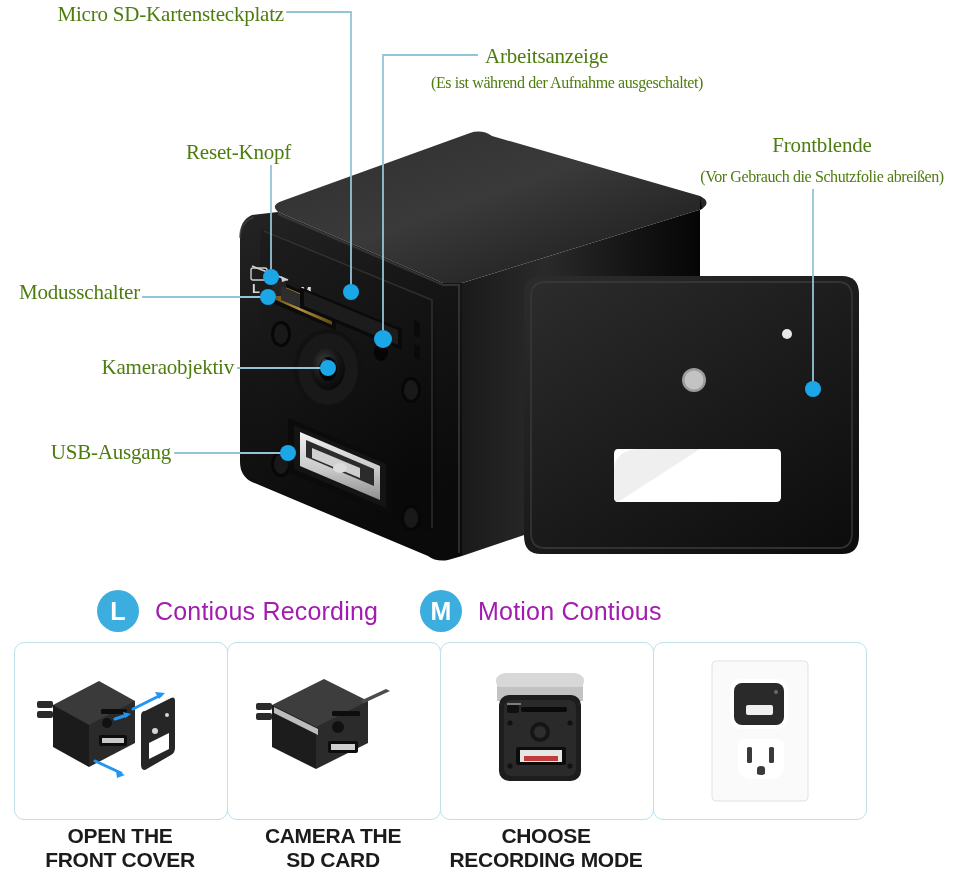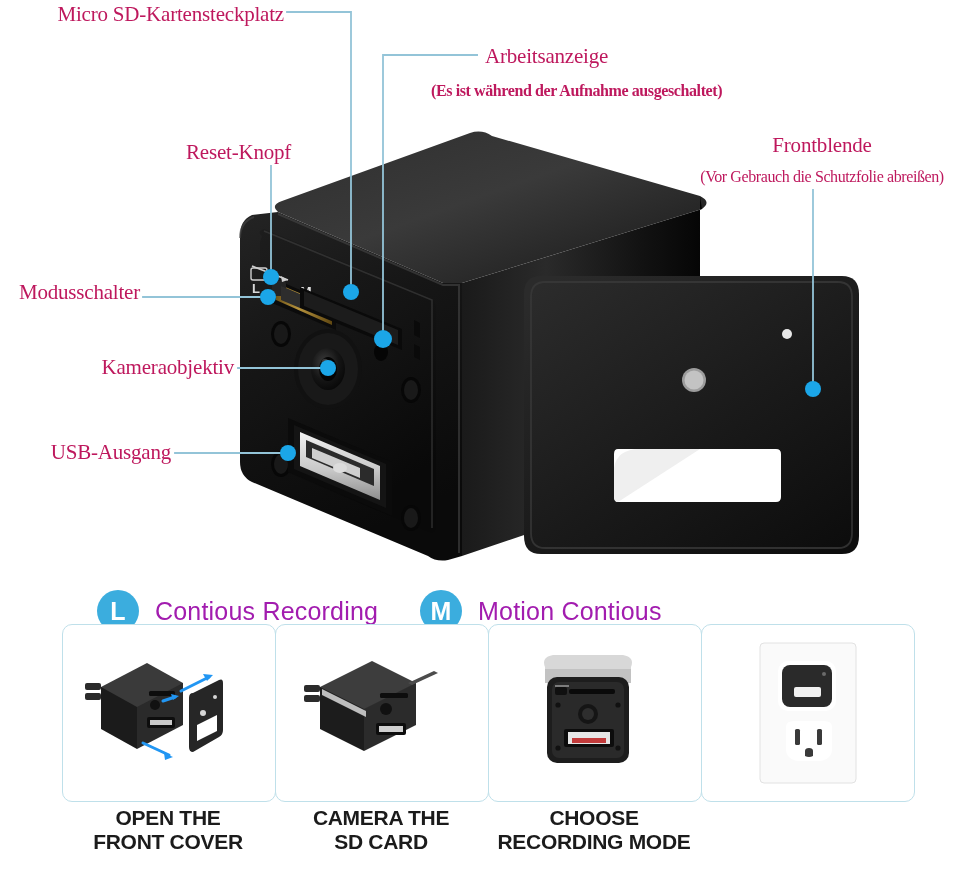--- a/index.html
+++ b/index.html
@@ -6,21 +6,21 @@
   body{
     width:960px;height:896px;
     background:#ffffff;
     font-family:"Liberation Serif", serif;
     overflow:hidden;
     position:relative;
   }
   #stage{position:absolute;left:0;top:0;width:960px;height:896px;overflow:hidden;}
 
   
-  .lbl{position:absolute;color:#be185d;white-space:nowrap;font-family:"Liberation Serif",serif;}
+  .lbl{position:absolute;color:#4d7c0f;white-space:nowrap;font-family:"Liberation Serif",serif;}
   .lbl .main{font-size:21px;letter-spacing:-0.2px;}
   .lbl .sub{font-size:16px;letter-spacing:-0.4px;display:block;}
   .lbl.ctr{text-align:center;}
   .lbl.rt{text-align:right;}
 
   
   svg.layer{position:absolute;left:0;top:0;width:960px;height:896px;pointer-events:none;}
 
   
   #legend{position:absolute;left:0;top:578px;width:960px;height:72px;}
@@ -31,21 +31,21 @@
     display:flex;align-items:center;justify-content:center;
     font-family:"Liberation Sans",sans-serif;font-size:25px;font-weight:700;
     line-height:1;
   }
   .legend-text{
     font-family:"Liberation Sans",sans-serif;
     font-size:25px;color:#a21caf;letter-spacing:0.2px;white-space:nowrap;
   }
 
   
-  #steps{position:absolute;left:0;top:620px;width:852px;height:244px;display:flex;padding-left:48px;}
+  #steps{position:absolute;left:0;top:638px;width:852px;height:244px;display:flex;}
   .step{position:relative;width:240px;height:244px;}
   .step-card{
     position:absolute;left:14px;top:4px;width:212px;height:176px;
     border:1px solid #bfe0ea;border-radius:10px;background:#ffffff;
     overflow:hidden;
   }
   .step-cap{
     position:absolute;left:0;top:186px;width:240px;
     text-align:center;
     font-family:"Liberation Sans",sans-serif;
@@ -217,21 +217,21 @@
       <circle cx="288" cy="453" r="8"></circle>
     </g>
   </svg>
 
   <div class="lbl rt" style="left:34px;top:2px;width:250px;">
     <span class="main">Micro SD-Kartensteckplatz</span>
   </div>
 
   <div class="lbl" style="left:485px;top:44px;">
     <span class="main">Arbeitsanzeige</span>
-    <span class="sub" style="margin-left:-54px;margin-top:13px;font-weight:bold;">(Es ist während der Aufnahme ausgeschaltet)</span>
+    <span class="sub" style="margin-left:-54px;margin-top:5px;">(Es ist während der Aufnahme ausgeschaltet)</span>
   </div>
 
   <div class="lbl" style="left:186px;top:140px;">
     <span class="main">Reset-Knopf</span>
   </div>
 
   <div class="lbl ctr" style="left:684px;top:133px;width:276px;">
     <span class="main">Frontblende</span>
     <span class="sub" style="margin-top:10px;">(Vor Gebrauch die Schutzfolie abreißen)</span>
   </div>

